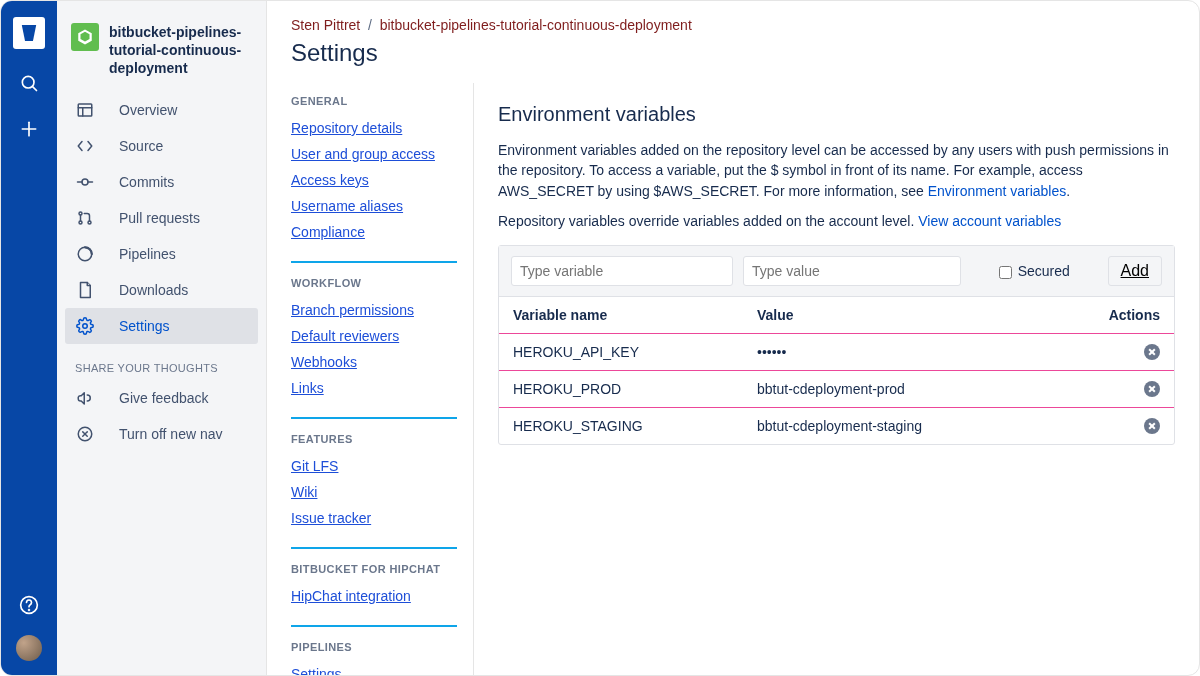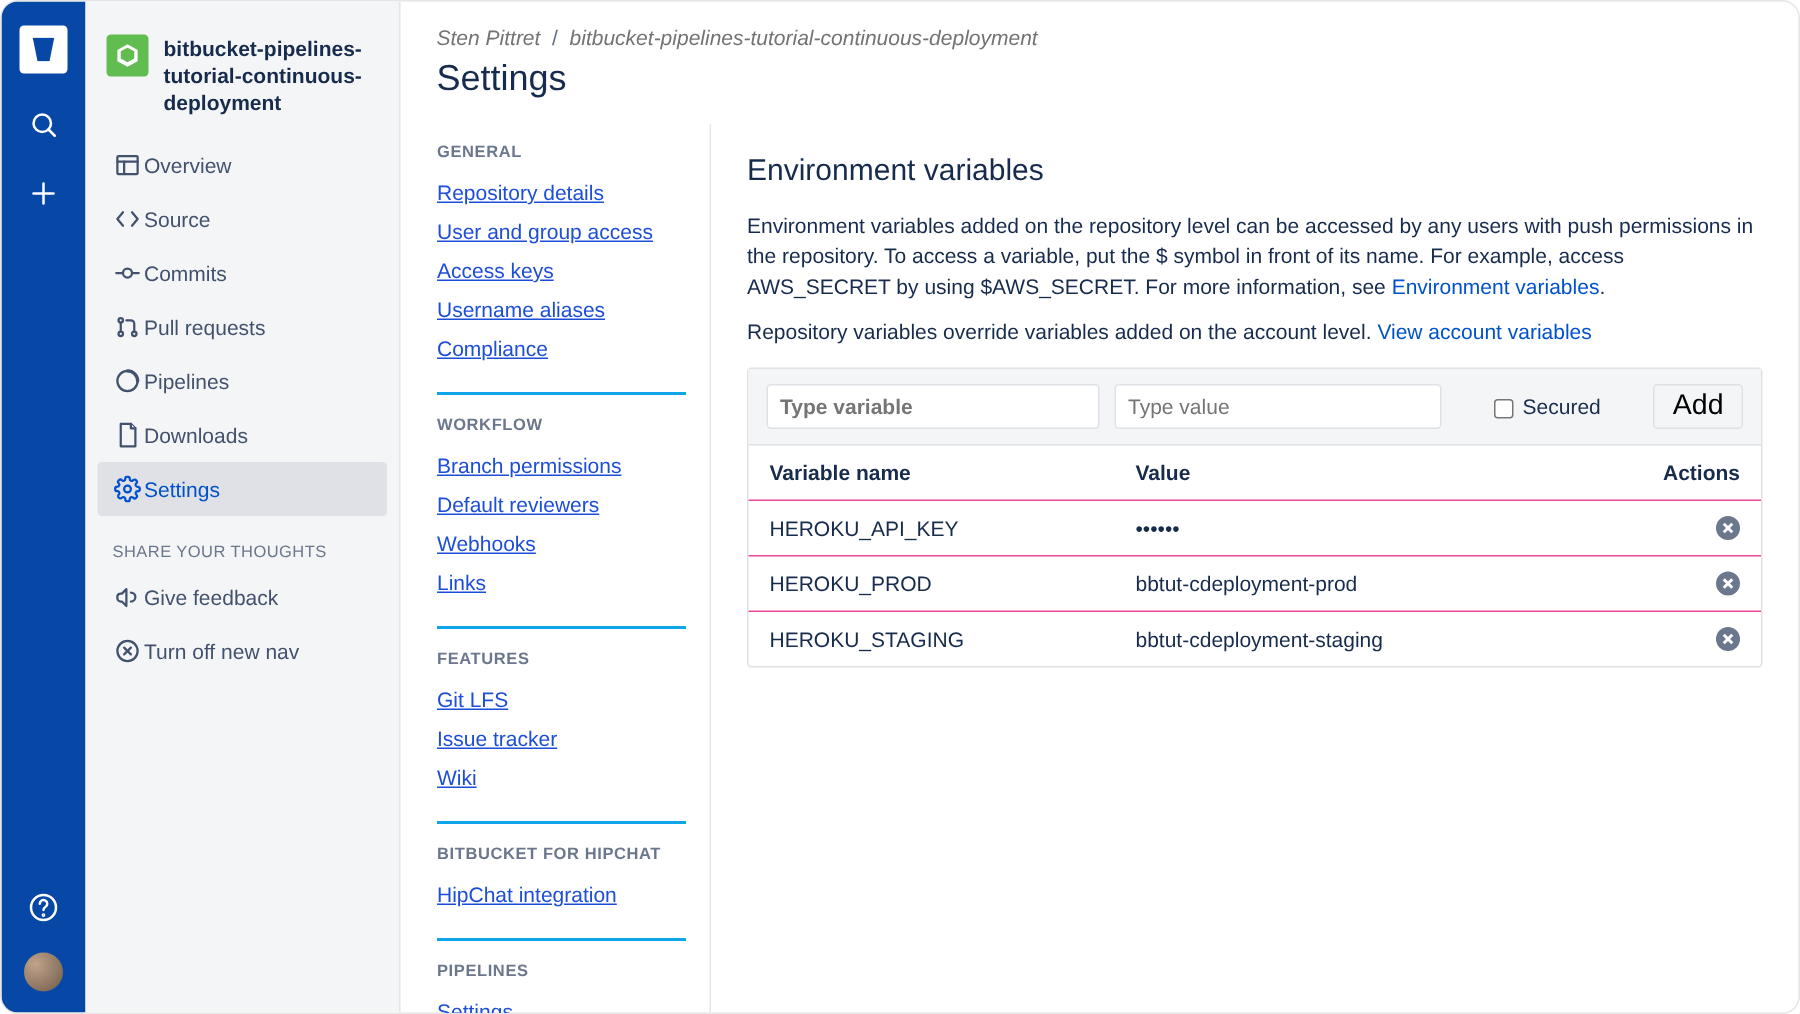--- a/index.html
+++ b/index.html
@@ -15,55 +15,55 @@
   .product-icon:after { content: ""; width: 18px; height: 16px; background: #0747a6; clip-path: polygon(10% 0, 90% 0, 72% 100%, 28% 100%); border-radius: 2px; }
   .avatar { width: 26px; height: 26px; border-radius: 50%; background: radial-gradient(circle at 30% 30%, #c1a38a, #6d5b4a); }
 
   
   .repo-sidebar { width: 210px; background: #f4f5f7; border-right: 1px solid #e5e5e5; padding: 16px 8px 8px 8px; }
   .repo-header { display: flex; gap: 10px; padding: 6px 6px 14px 6px; }
   .repo-logo { width: 28px; height: 28px; background: #61bd4f; border-radius: 3px; display:flex; align-items:center; justify-content:center; flex-shrink: 0;}
   .repo-logo svg { width: 18px; height: 18px; fill: #fff; }
   .repo-name { font-size: 14px; font-weight: 600; line-height: 1.3; color: #172b4d; }
   .nav-list { list-style: none; }
-  .nav-item { display: flex; align-items: center; gap: 1px; padding: 8px 10px; font-size: 14px; color: #42526e; border-radius: 3px; cursor: pointer; }
+  .nav-item { display: flex; align-items: center; gap: 24px; padding: 8px 10px; font-size: 14px; color: #42526e; border-radius: 3px; cursor: pointer; }
   .nav-item.selected { background: #dfe1e6; color: #0052cc; }
   .nav-item .icon { width: 20px; height: 20px; display:flex; align-items:center; justify-content:center; }
   .nav-item svg { stroke: #42526e; fill: none; stroke-width: 2; width: 18px; height: 18px; stroke-linecap: round; stroke-linejoin: round; }
   .nav-item.selected svg { stroke: #0052cc; }
   .nav-section-label { font-size: 11px; color: #6b778c; padding: 18px 10px 6px; letter-spacing: .3px; }
 
   
   .main { flex: 1; display: flex; flex-direction: column; overflow: hidden; }
   .breadcrumb { padding: 16px 24px 2px; font-size: 14px; color: #5e6c84; }
-  .breadcrumb a { color: #737373; text-decoration: none; font-style: italic; }
+  .breadcrumb a { color: #7f1d1d; text-decoration: none; }
   .page-title { font-size: 24px; font-weight: 500; padding: 4px 24px 12px; }
   .content-row { flex: 1; display: flex; overflow: hidden; }
 
   
   .settings-nav { width: 206px; padding: 0 16px 20px 24px; overflow-y: auto; }
   .settings-group-h { font-size: 11px; font-weight: 700; color: #6b778c; letter-spacing: .4px; margin: 16px 0 8px; border-top: 2px solid #0ea5e9; padding-top: 14px; }
   .settings-group-h.first { border-top: none; padding-top: 0; }
   .settings-link { display:block; font-size: 14px; color: #1d4ed8; padding: 5px 0; cursor: pointer; text-decoration: underline; }
 
   
   .detail { flex: 1; border-left: 1px solid #e5e5e5; padding: 20px 24px 20px 24px; margin-top: 4px; overflow: hidden; }
   .detail h2 { font-size: 20px; font-weight: 500; margin-bottom: 14px; }
   .detail p { font-size: 14px; color: #172b4d; line-height: 1.45; margin-bottom: 10px; }
   .detail a { color: #0052cc; text-decoration: none; }
 
   
   .var-box { border: 1px solid #dfe1e6; border-radius: 3px; margin-top: 14px; }
   .var-add-row { background: #f4f5f7; padding: 10px 12px; display: flex; align-items: center; gap: 10px; border-bottom: 1px solid #dfe1e6; }
   .var-add-row input[type=text] { height: 30px; border: 1px solid #dfe1e6; border-radius: 3px; padding: 0 8px; font-size: 14px; background: #fff; }
-  .inp-name { flex: 0 0 222px; font-weight: bold; }
+  .inp-name { flex: 0 0 222px; }
   .inp-value { flex: 0 0 218px; }
   .spacer { flex: 1; }
   .secured-label { font-size: 14px; color: #172b4d; display:flex; align-items:flex-end; gap:6px;}
-  .add-btn { height: 30px; padding: 0 12px; border: 1px solid #dfe1e6; border-radius: 3px; background: #f4f5f7; font-size: 19px; cursor: pointer; }
+  .add-btn { height: 30px; padding: 0 12px; border: 1px solid #dfe1e6; border-radius: 3px; background: #f4f5f7; font-size: 16px; cursor: pointer; text-decoration: underline; }
   .var-head, .var-row { display: flex; align-items: center; padding: 10px 14px; font-size: 14px; border-bottom: 1px solid #ec4899; }
   .var-head { font-weight: 700; }
   .var-row:last-child { border-bottom: none; }
   .col-name { flex: 0 0 232px; }
   .col-value { flex: 1; margin-left: 12px; }
   .col-actions-h { width: 60px; text-align: right; }
   .del-btn { width: 16px; height: 16px; border-radius: 50%; background: #6b778c; display: inline-flex; align-items: center; justify-content: center; cursor: pointer; margin-left: auto; }
   .del-btn:before, .del-btn:after { content: ""; position: absolute; width: 8px; height: 2px; background: #fff; }
   .del-btn { position: relative; }
   .del-btn:before { transform: rotate(45deg); }
@@ -221,22 +221,22 @@
       <a class="settings-link">Compliance</a>
 
       <div class="settings-group-h">WORKFLOW</div>
       <a class="settings-link">Branch permissions</a>
       <a class="settings-link">Default reviewers</a>
       <a class="settings-link">Webhooks</a>
       <a class="settings-link">Links</a>
 
       <div class="settings-group-h">FEATURES</div>
       <a class="settings-link">Git LFS</a>
+      <a class="settings-link">Wiki</a>
       <a class="settings-link">Issue tracker</a>
-      <a class="settings-link">Wiki</a>
 
       <div class="settings-group-h">BITBUCKET FOR HIPCHAT</div>
       <a class="settings-link">HipChat integration</a>
 
       <div class="settings-group-h">PIPELINES</div>
       <a class="settings-link">Settings</a>
 
     </div>
 
     <div class="detail">

